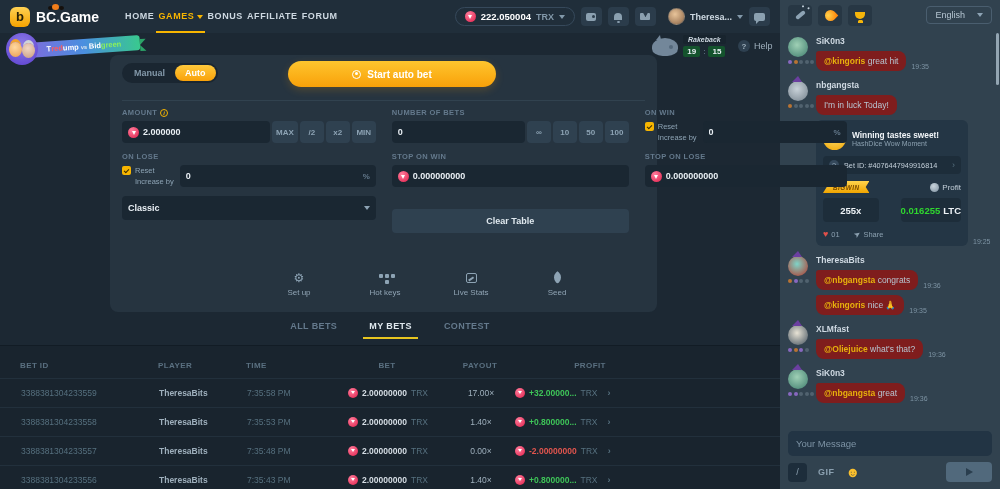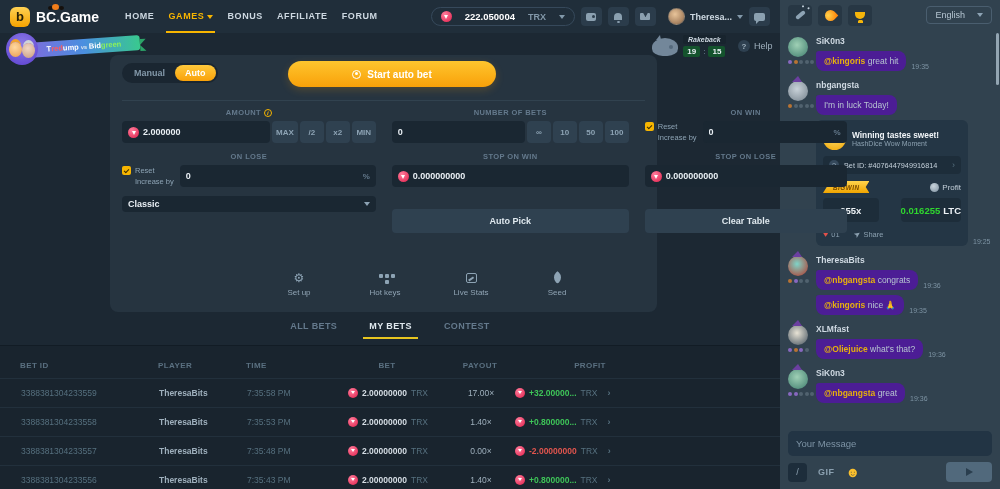--- a/index.html
+++ b/index.html
@@ -10,29 +10,29 @@
 
   
   .navbar { position:absolute; left:0; top:0; width:780px; height:33px; background:#202e3a;
     display:flex; align-items:center; padding:0 10px; z-index:8; }
   .logo { display:flex; align-items:center; gap:6px; position:relative; }
   .logo-badge { width:20px; height:20px; border-radius:6px; background:linear-gradient(180deg,#ffd153,#f5a300);
     color:#2a2206; font-weight:bold; font-size:13px; display:flex; align-items:center; justify-content:center; }
   .pumpkin { position:absolute; left:42px; top:-3px; width:7px; height:6px; border-radius:50%;
     background:#f07d1a; box-shadow:-5px 1px 0 -1px #15100c, 6px 1px 0 -1px #15100c; }
   .logo-text { color:#fff; font-size:14px; font-weight:bold; }
-  .nav { display:flex; gap:14px; margin-left:26px; height:33px; }
+  .nav { display:flex; gap:4px; margin-left:26px; height:33px; }
   .nav-item { color:#cdd8e1; font-size:9px; font-weight:bold; letter-spacing:.6px; line-height:33px;
     position:relative; display:flex; align-items:center; gap:3px; cursor:pointer; }
   .nav-item.active { color:#f7b500; }
   .nav-item.active::after { content:""; position:absolute; left:-2px; right:-2px; bottom:0; height:2px; background:#f7b500; }
   .caret { width:0; height:0; border-left:3px solid transparent; border-right:3px solid transparent;
     border-top:4px solid #8298a9; display:inline-block; }
   .nav-item.active .caret { border-top-color:#f7b500; }
-  .balance-pill { margin-left:auto; display:flex; align-items:center; gap:13px;
+  .balance-pill { margin-left:auto; display:flex; align-items:center; gap:5px;
     border:1px solid #36495b; border-radius:14px; padding:3px 9px; }
   .coin { width:11px; height:11px; min-width:11px; border-radius:50%;
     background:radial-gradient(circle at 35% 30%, #ff7d9c, #e01e4a);
     display:inline-flex; align-items:center; justify-content:center; }
   .coin::after { content:""; width:0; height:0; border-left:2.5px solid transparent;
     border-right:2.5px solid transparent; border-top:4px solid #fff; margin-top:1px; }
   .balance { color:#fff; font-size:9.5px; font-weight:bold; }
   .cur { color:#8298a9; font-size:9px; font-weight:bold; }
   .hbtn { width:21px; height:19px; background:#2b3c4b; border:0; border-radius:4px; margin-left:6px;
     display:flex; align-items:center; justify-content:center; cursor:pointer; position:relative; }
@@ -96,21 +96,21 @@
     border-radius:14px; background:linear-gradient(180deg,#fec52e,#f9a109);
     color:#fff; font-size:10px; font-weight:bold; display:flex; align-items:center; justify-content:center;
     gap:6px; cursor:pointer; box-shadow:0 3px 8px #f9a10933; }
   .start-dot { width:9px; height:9px; border:1.5px solid #fff; border-radius:50%; position:relative; }
   .start-dot::after { content:""; position:absolute; left:1.5px; top:1.5px; width:3px; height:3px;
     border-radius:50%; background:#fff; }
   .panel-divider { position:absolute; left:12px; right:12px; top:45px; border-bottom:1px solid #31424f; }
   .form { position:absolute; left:12px; right:12px; top:53px; display:grid;
     grid-template-columns:1fr 1fr 1fr; column-gap:16px; row-gap:9px; }
   .flabel { font-size:7.5px; font-weight:bold; letter-spacing:.4px; color:#64798c;
-    margin-bottom:4px; display:flex; align-items:center; gap:3px; height:9px;justify-content:center; }
+    margin-bottom:4px; display:flex; align-items:center; gap:3px; height:9px; }
   .info-i { width:8px; height:8px; border:1px solid #f7b500; border-radius:50%; color:#f7b500;
     font-size:6px; display:inline-flex; align-items:center; justify-content:center; cursor:pointer; }
   .info-i::before { content:"i"; font-style:italic; font-weight:bold; }
   .warn-i { width:9px; height:9px; min-width:9px; border:1px solid #d6c25a; border-radius:50%; color:#d6c25a;
     font-size:6.5px; display:inline-flex; align-items:center; justify-content:center; }
   .warn-i::before { content:"!"; font-weight:bold; }
   .irow { display:flex; gap:2px; align-items:stretch; }
   .iwrap { flex:1; display:flex; align-items:center; gap:4px; background:#1a2732;
     border-radius:4px; height:22px; padding:0 6px; min-width:0; }
   .tin { flex:1; min-width:0; background:transparent; border:0; outline:none; color:#e9eff4;
@@ -203,21 +203,21 @@
     border-left:6px solid transparent; border-right:4px solid transparent; }
   .avt.a1 { background:radial-gradient(circle at 45% 40%, #9fd0b5, #3f7d6e); }
   .avt.a2 { background:radial-gradient(circle at 45% 40%, #c9d2d9, #75828d); }
   .avt.a3 { background:radial-gradient(circle at 45% 40%, #7fd4c8, #b33427); }
   .avt.a4 { background:radial-gradient(circle at 45% 40%, #e8e3d5, #41505d); }
   .medals { position:absolute; left:0; top:24px; display:flex; gap:1.5px; }
   .mdot { width:4px; height:4px; border-radius:50%; background:#51626f; }
   .mdot.m1 { background:#8868c0; } .mdot.m2 { background:#b87333; }
   .uname { font-size:8.5px; font-weight:bold; color:#cfd9e2; margin:3px 0 5px 0; }
   .brow2 { display:flex; align-items:flex-end; gap:5px; margin-bottom:5px; }
-  .bubble { background:#4c1d95; border-radius:3px 8px 8px 8px; padding:5px 8px; font-size:8.5px;
+  .bubble { background:#7f1d1d; border-radius:3px 8px 8px 8px; padding:5px 8px; font-size:8.5px;
     color:#b7c5d1; max-width:150px;text-align:right; }
   .mention { color:#e7b10c; font-weight:bold; }
   .time { font-size:7px; color:#7d93a3; white-space:nowrap; padding-bottom:1px; }
   .wincard { width:152px; background:#243645; border-radius:6px; padding:7px; }
   .wc-head { display:flex; align-items:center; gap:6px; margin-bottom:6px; }
   .medal { width:23px; height:23px; min-width:23px; border-radius:50%;
     background:radial-gradient(circle at 50% 35%, #ffe27a, #f0a500); color:#8a5d00; font-size:11px;
     display:flex; align-items:center; justify-content:center; }
   .medal::before { content:"♛"; }
   .wc-title { font-size:8.3px; font-weight:bold; color:#f2f6f9; line-height:10px; }
@@ -433,28 +433,24 @@
           <div class="flabel">STOP ON LOSE</div>
           <div class="irow">
             <div class="iwrap">
               <span class="coin"></span>
               <input class="tin" value="0.000000000" style="">
             </div>
           </div>
         </div>
 
         <div>
-          <div class="iwrap" style="height:16px;">
+          <div class="iwrap" style="height:24px;">
             <span class="tin" style="display:block;line-height:24px;">Classic</span>
             <span class="select-caret"></span>
           </div>
-        </div>
-        <div>
-          <div class="spacer"></div>
-          <button class="big-btn">Auto Pick</button>
         </div>
         <div>
           <div class="spacer"></div>
           <button class="big-btn">Clear Table</button>
         </div>
       </div>
 
 
       <div class="footer-actions">
         <div class="fa">

